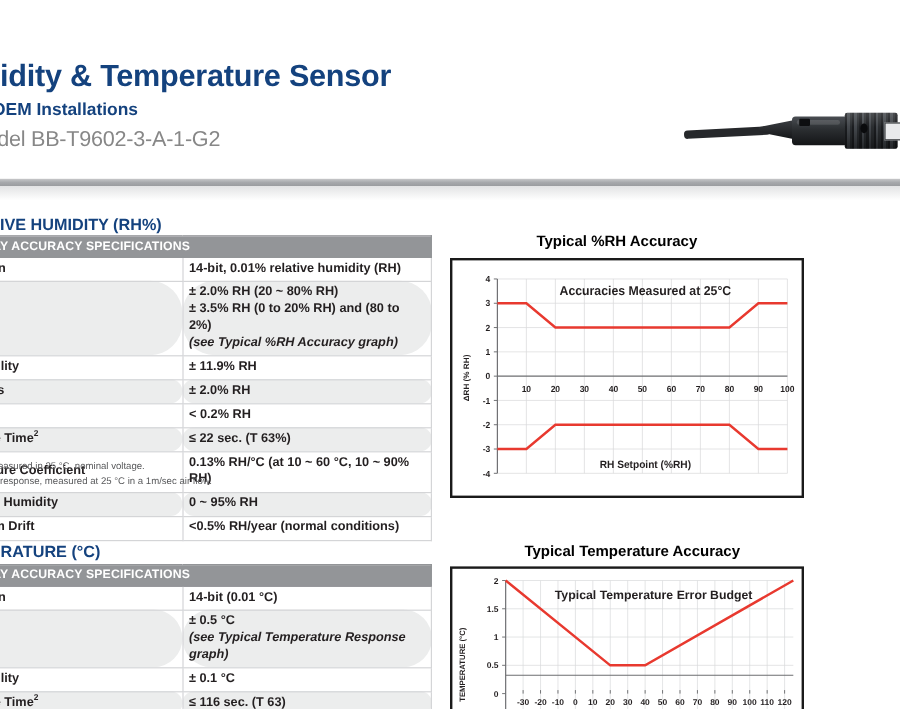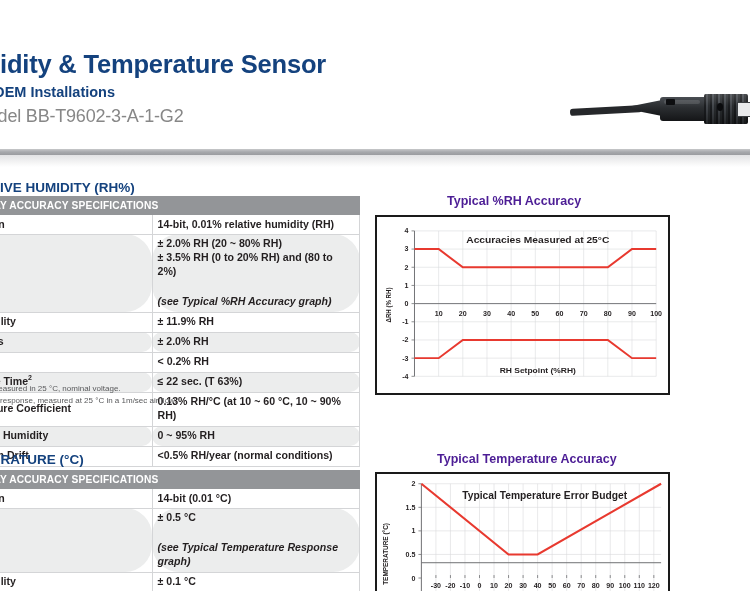--- a/index.html
+++ b/index.html
@@ -204,21 +204,20 @@
     padding: 2.5px 5px 2.5px 5px;
     vertical-align: middle;
     color: #231f20;
     line-height: 1.32;
     font-weight: bold;
   }
   .spec-table td.label { width: 196px; }
   .spec-table tr.alt td { background: #eceded; border-radius: 27px; }
   .spec-table td .note-italic {
     font-style: italic;
-    margin-top: 16px;
   }
   .spec-table sup {
     font-size: 7px;
     vertical-align: super;
     line-height: 0;
   }
 
   .footnotes {
     position: absolute;
     left: -56px;
@@ -227,33 +226,33 @@
     line-height: 1.5;
     white-space: nowrap;
   }
   #rh-footnotes { top: 383px; }
 
   
   .chart-title {
     position: absolute;
     font-size: 12.5px;
     font-weight: bold;
-    color: #4c1d95;
+    color: #000000;
     white-space: nowrap;
   }
   #rh-chart-title { left: 447px; top: 194px; }
   #temp-chart-title { left: 437px; top: 452px; }
 
   .chart-frame {
     position: absolute;
     border: 2px solid #1a1a1a;
     background: #ffffff;
     box-sizing: border-box;
   }
-  #rh-chart-frame { left: 375px; top: 215px; width: 295px; height: 180px; }
+  #rh-chart-frame { left: 375px; top: 215px; width: 295px; height: 200px; }
   #temp-chart-frame { left: 375px; top: 472px; width: 295px; height: 160px; }
 
   .chart-svg { display: block; width: 100%; height: 100%; }
 
   .axis-line { stroke: #6d6e71; stroke-width: 1; }
   .grid-line { stroke: #d9dadb; stroke-width: 0.6; }
   .tick-mark { stroke: #6d6e71; stroke-width: 0.8; }
   .data-line {
     fill: none;
     stroke: #e8392f;

